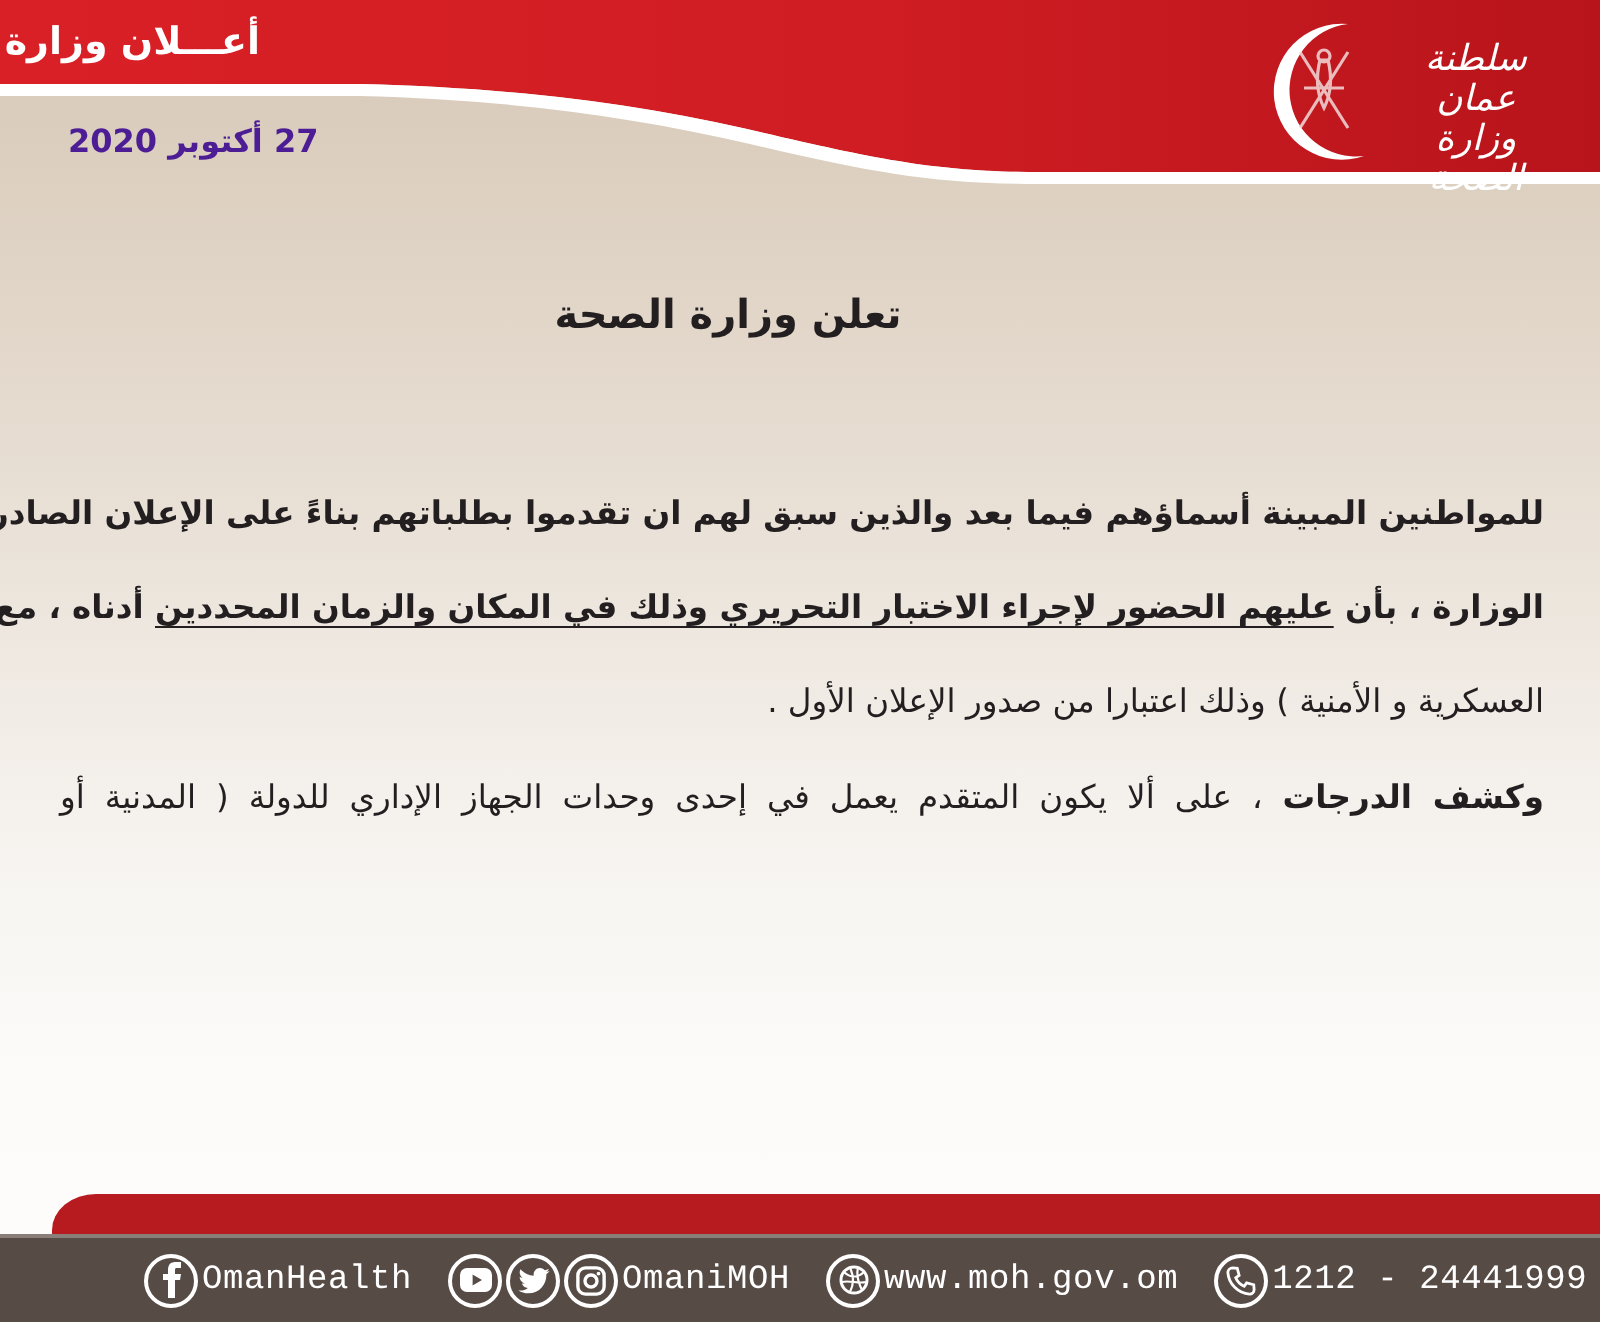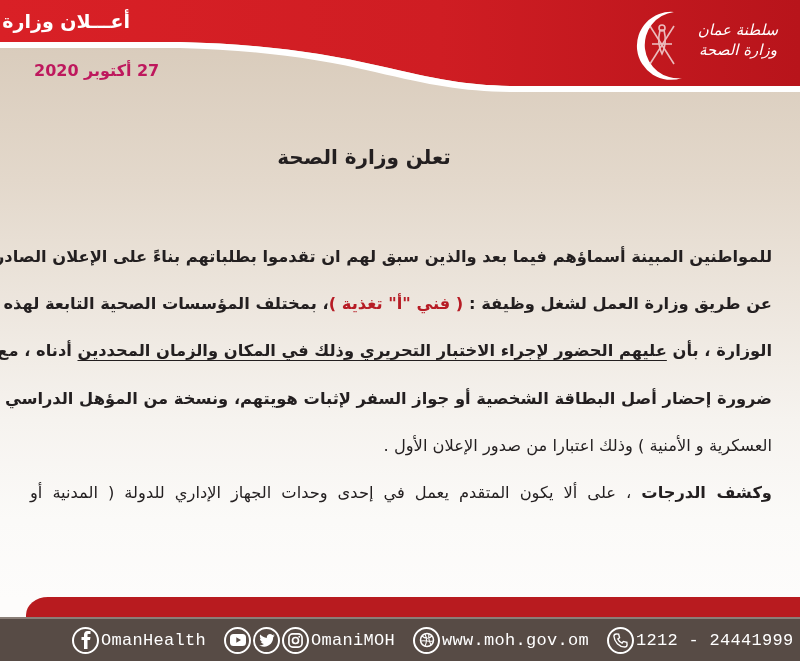--- a/index.html
+++ b/index.html
@@ -15,30 +15,30 @@
     }
     .header svg { position: absolute; left: 0; top: 0; }
     .header-title {
       position: absolute; right: 670px; top: 10px;
       color: #ffffff; font-size: 19px; font-weight: bold;
       direction: rtl; white-space: nowrap;
       letter-spacing: 0.5px;
     }
     .date {
       position: absolute; left: 34px; top: 61px;
-      color: #be185d; font-size: 16px; font-weight: bold;
+      color: #4c1d95; font-size: 16px; font-weight: bold;
       direction: rtl; white-space: nowrap;
     }
     .logo {
       position: absolute; left: 624px; top: 6px; width: 170px; height: 80px;
     }
     .logo-text {
       position: absolute; left: 68px; top: 14px;
       color: #ffffff; font-family: "DejaVu Serif", serif;
-      font-size: 15px; line-height: 20px; direction: rtl; text-align: center;
+      font-size: 18px; line-height: 20px; direction: rtl; text-align: center;
       width: 92px; font-style: italic;
     }
     .announce-title {
       position: absolute; left: 0; width: 728px; top: 145px;
       text-align: center; color: #231f20;
       font-size: 20px; font-weight: bold; direction: rtl;
     }
     .body-text {
       position: absolute; left: 30px; top: 233px; width: 742px;
       direction: rtl; text-align: justify;
@@ -107,23 +107,21 @@
     </div>
   </div>
 </div>
 
 <div class="date">27 أكتوبر 2020</div>
 
 <div class="announce-title">تعلن وزارة الصحة</div>
 
 <div class="body-text">
   <span class="line"><span>للمواطنين المبينة أسماؤهم فيما بعد والذين سبق لهم ان تقدموا بطلباتهم بناءً على الإعلان الصادر</span></span>
-  <span class="line"><span>عن طريق وزارة العمل لشغل وظيفة : </span><span class="red">( فني "أ" تغذية )</span><span>، بمختلف المؤسسات الصحية التابعة لهذه</span></span>
   <span class="line"><span>الوزارة ، بأن </span><span class="u">عليهم الحضور لإجراء الاختبار التحريري وذلك في المكان والزمان المحددين</span><span> أدناه ، مع</span></span>
-  <span class="line"><span>ضرورة إحضار أصل البطاقة الشخصية أو جواز السفر لإثبات هويتهم، ونسخة من المؤهل الدراسي</span></span>
   <span class="line short light"><span>العسكرية و الأمنية ) وذلك اعتبارا من صدور الإعلان الأول .</span></span>
   <span class="line"><span>وكشف الدرجات</span><span class="light"> ، على ألا يكون المتقدم يعمل في إحدى وحدات الجهاز الإداري للدولة ( المدنية أو</span></span>
 </div>
 
 <div class="red-bar"></div>
 
 <div class="footer">
   <div class="footer-row">
     <span class="ficon">
       <svg width="12" height="18" viewBox="0 0 12 18">

